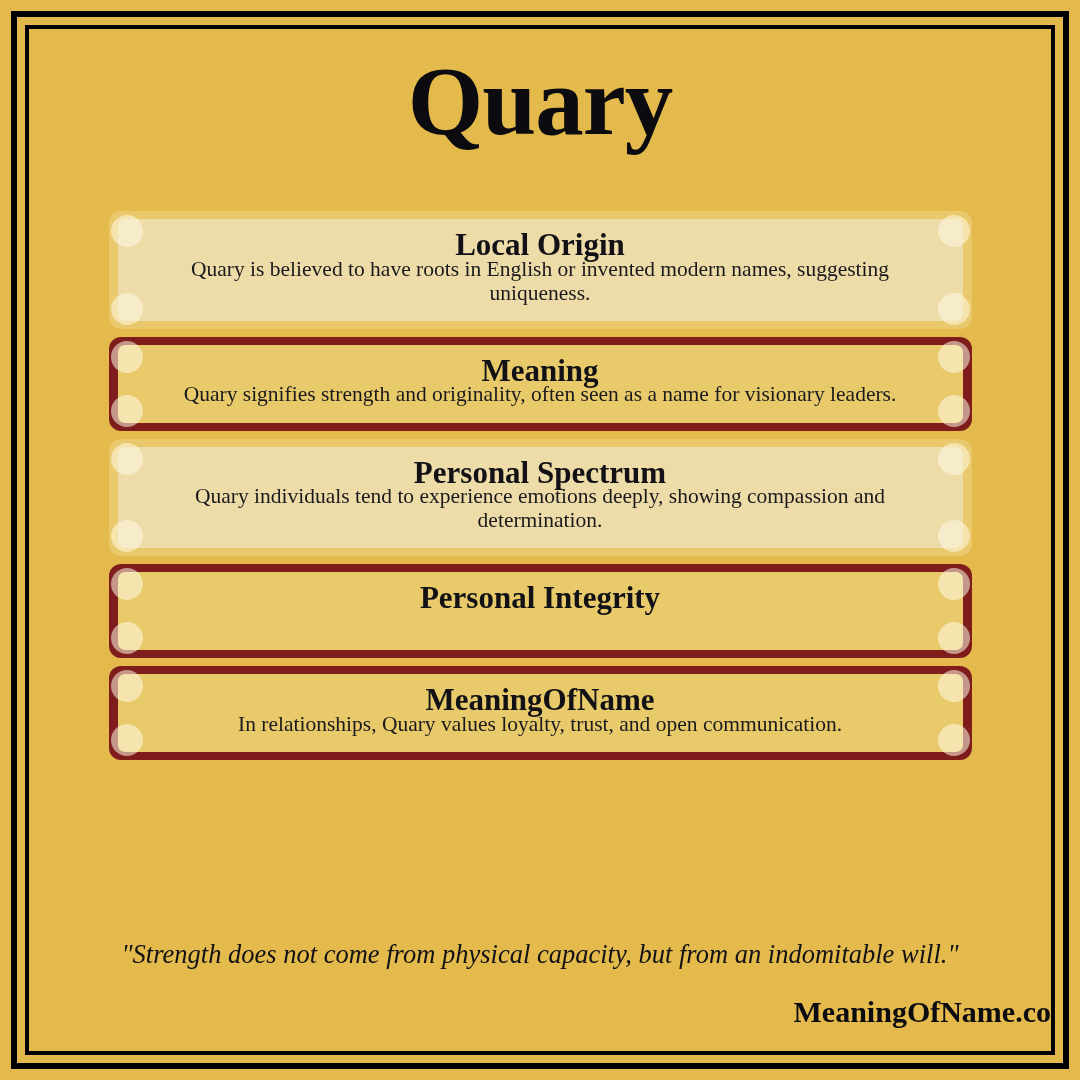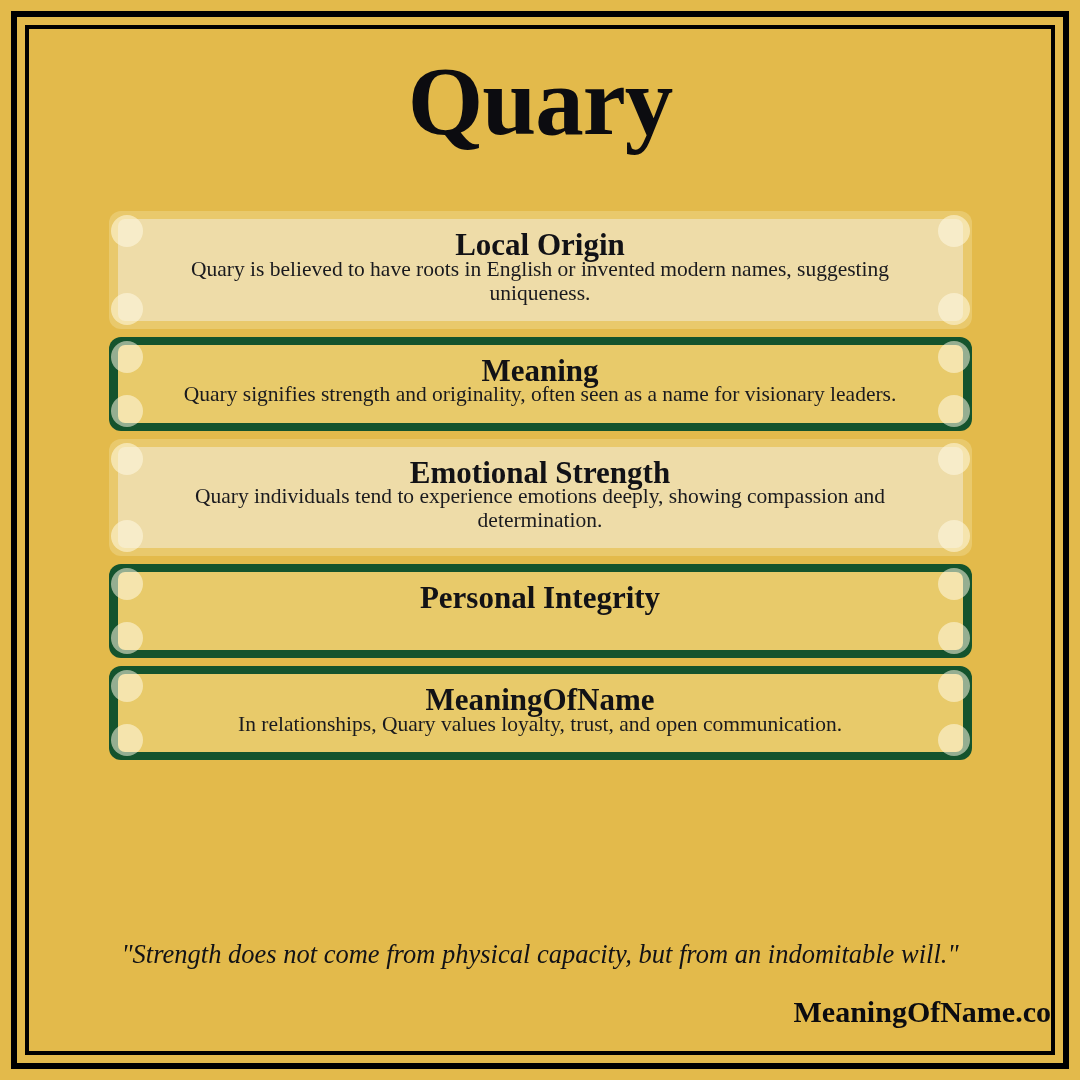--- a/index.html
+++ b/index.html
@@ -80,21 +80,21 @@
   .card {
     position: relative;
     border-radius: 12px;
     padding: 8px 9px;
     box-sizing: border-box;
   }
   .card.cream {
     background: #e9c96c;
   }
   .card.gold {
-    background: #14532d;
+    background: #7f1d1d;
   }
 
   .card-panel {
     position: relative;
     border-radius: 7px;
     padding: 10px 26px 16px 26px;
     box-sizing: border-box;
     text-align: center;
     min-height: 78px;
   }
@@ -191,21 +191,21 @@
             <div class="card-title">Meaning</div>
             <div class="card-body">Quary signifies strength and originality, often seen as a name for visionary leaders.</div>
           </div>
         </div>
         <div class="card cream">
           <div class="card-panel">
             <span class="rivet tl"></span>
             <span class="rivet tr"></span>
             <span class="rivet bl"></span>
             <span class="rivet br"></span>
-            <div class="card-title">Emotional Strength</div>
+            <div class="card-title">Personal Spectrum</div>
             <div class="card-body">Quary individuals tend to experience emotions deeply, showing compassion and determination.</div>
           </div>
         </div>
         <div class="card gold">
           <div class="card-panel">
             <span class="rivet tl"></span>
             <span class="rivet tr"></span>
             <span class="rivet bl"></span>
             <span class="rivet br"></span>
             <div class="card-title">Personal Integrity</div>

